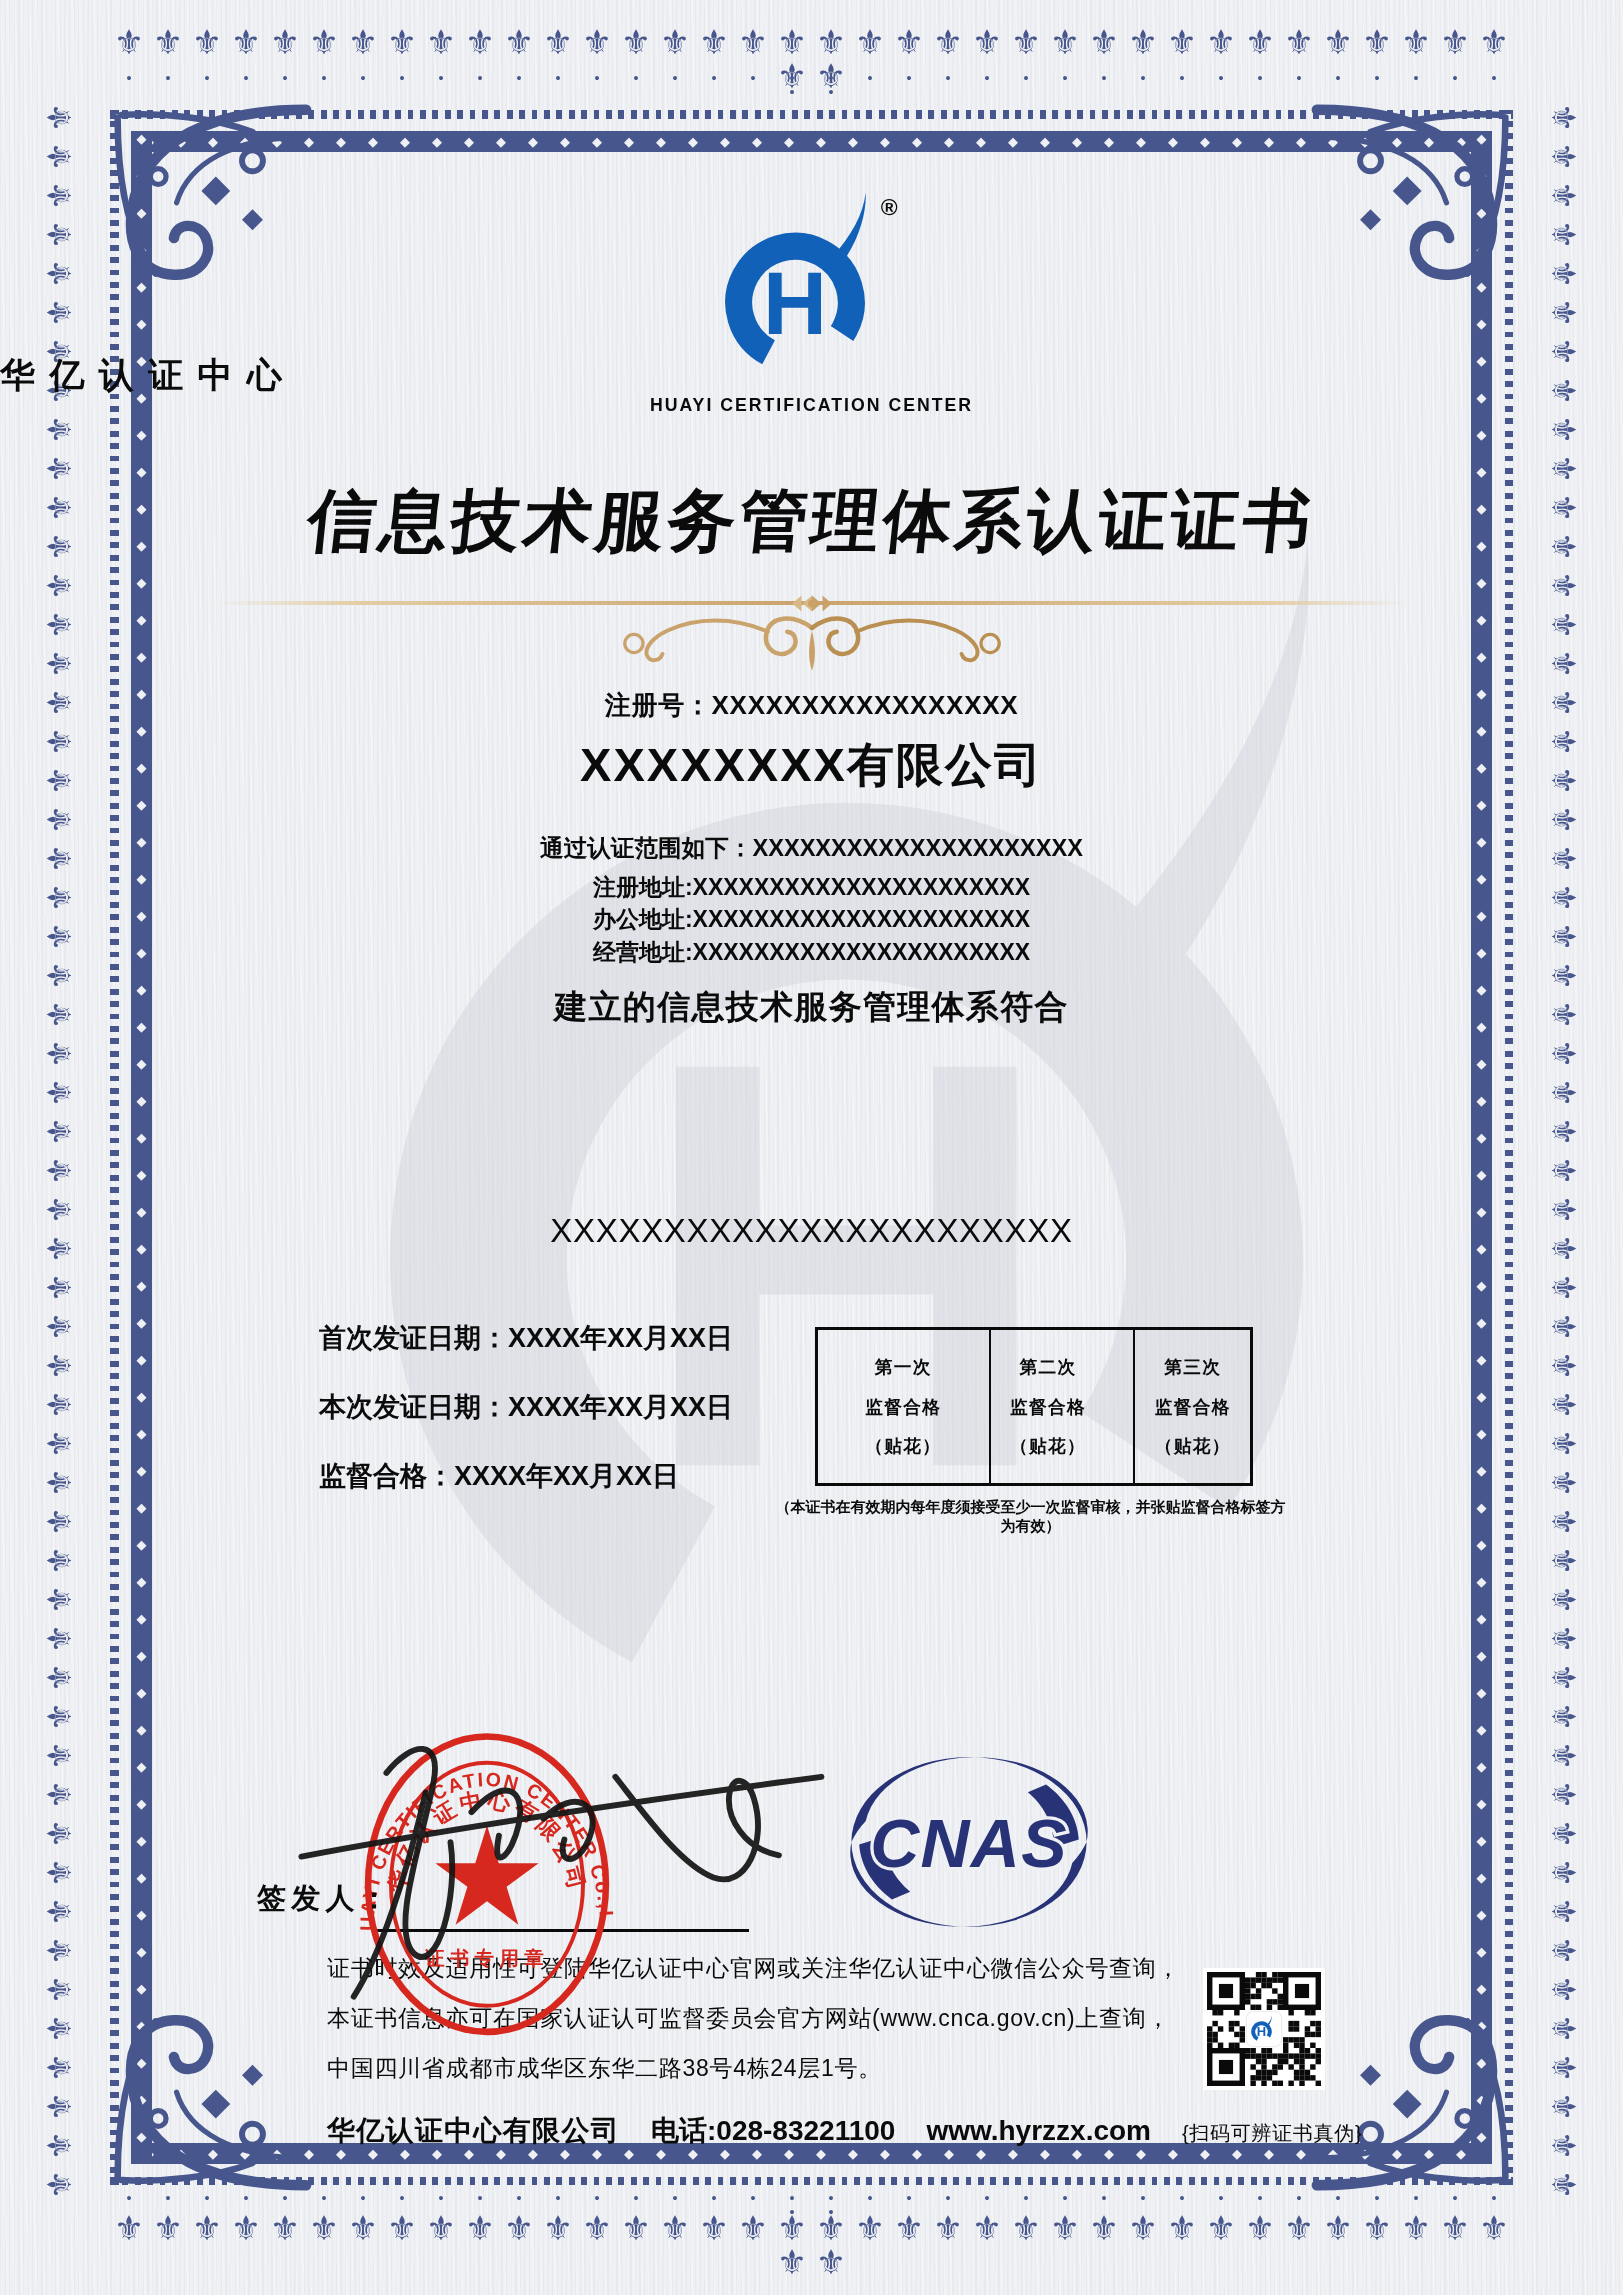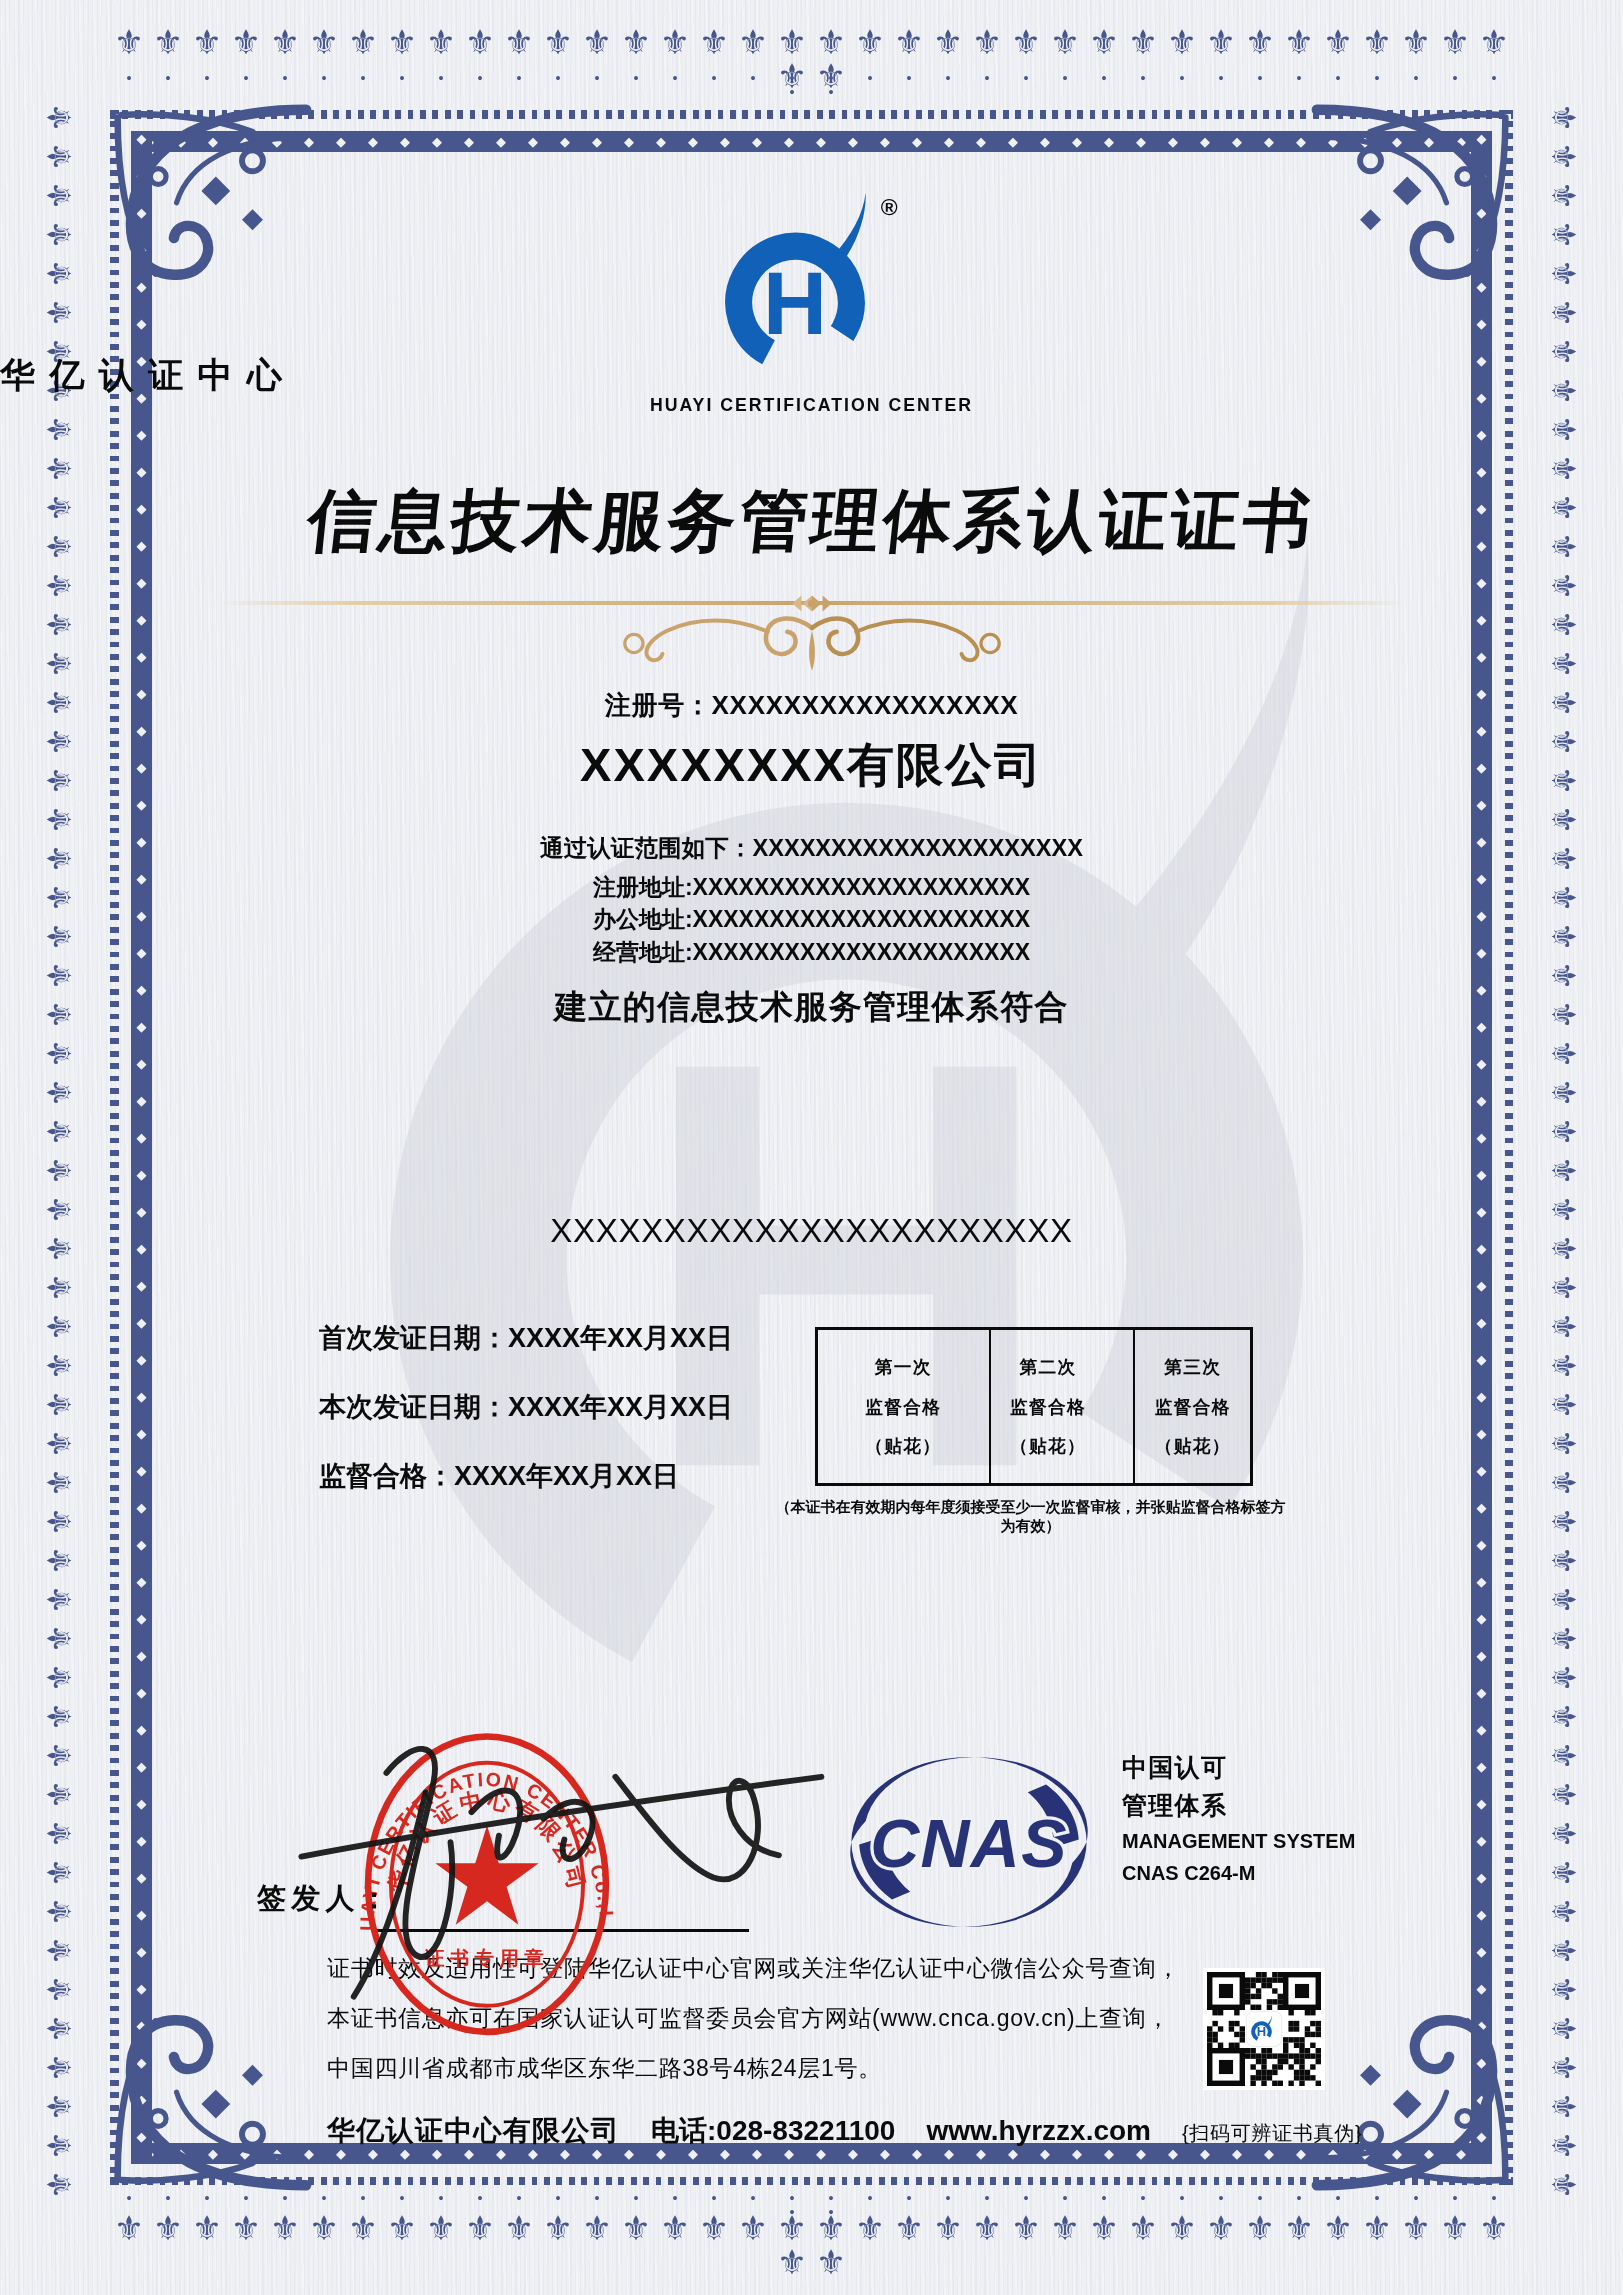--- a/index.html
+++ b/index.html
@@ -398,26 +398,20 @@
     </g>
   </svg>
 
   <svg class="cnas-svg" width="262" height="196" viewBox="0 0 400 300">
     <path d="M20,150 A180,130 0 0 1 380,150 A150,100 0 0 0 42,118 A180,130 0 0 0 20,150 Z" fill="#283377"></path>
     <path d="M380,150 A180,130 0 0 1 20,150 A150,100 0 0 0 358,182 A180,130 0 0 0 380,150 Z" fill="#283377"></path>
     <path d="M318,62 C348,84 366,114 368,146 L330,158 C330,120 312,92 290,74 Z" fill="#283377"></path>
     <path d="M82,238 C52,216 34,186 32,154 L70,142 C70,180 88,208 110,226 Z" fill="#283377"></path>
     <text x="200" y="188" text-anchor="middle" font-size="104" font-weight="bold" font-style="italic" fill="#283377" stroke="#eef0f3" stroke-width="10" paint-order="stroke" letter-spacing="2">CNAS</text>
   </svg>
-  <div class="cnas-text">
-    <div class="l1">中国认可</div>
-    <div class="l2">管理体系</div>
-    <div class="l3">MANAGEMENT SYSTEM</div>
-    <div class="l4">CNAS C264-M</div>
-  </div>
 
   <div class="footer-lines">
     <div>证书时效及适用性可登陆华亿认证中心官网或关注华亿认证中心微信公众号查询，</div>
     <div>本证书信息亦可在国家认证认可监督委员会官方网站(www.cnca.gov.cn)上查询，</div>
     <div>中国四川省成都市成华区东华二路38号4栋24层1号。</div>
   </div>
   <div class="bottom-row">
     <span class="b-company">华亿认证中心有限公司</span>
     <span class="b-phone">电话:028-83221100</span>
     <span class="b-site">www.hyrzzx.com</span>

